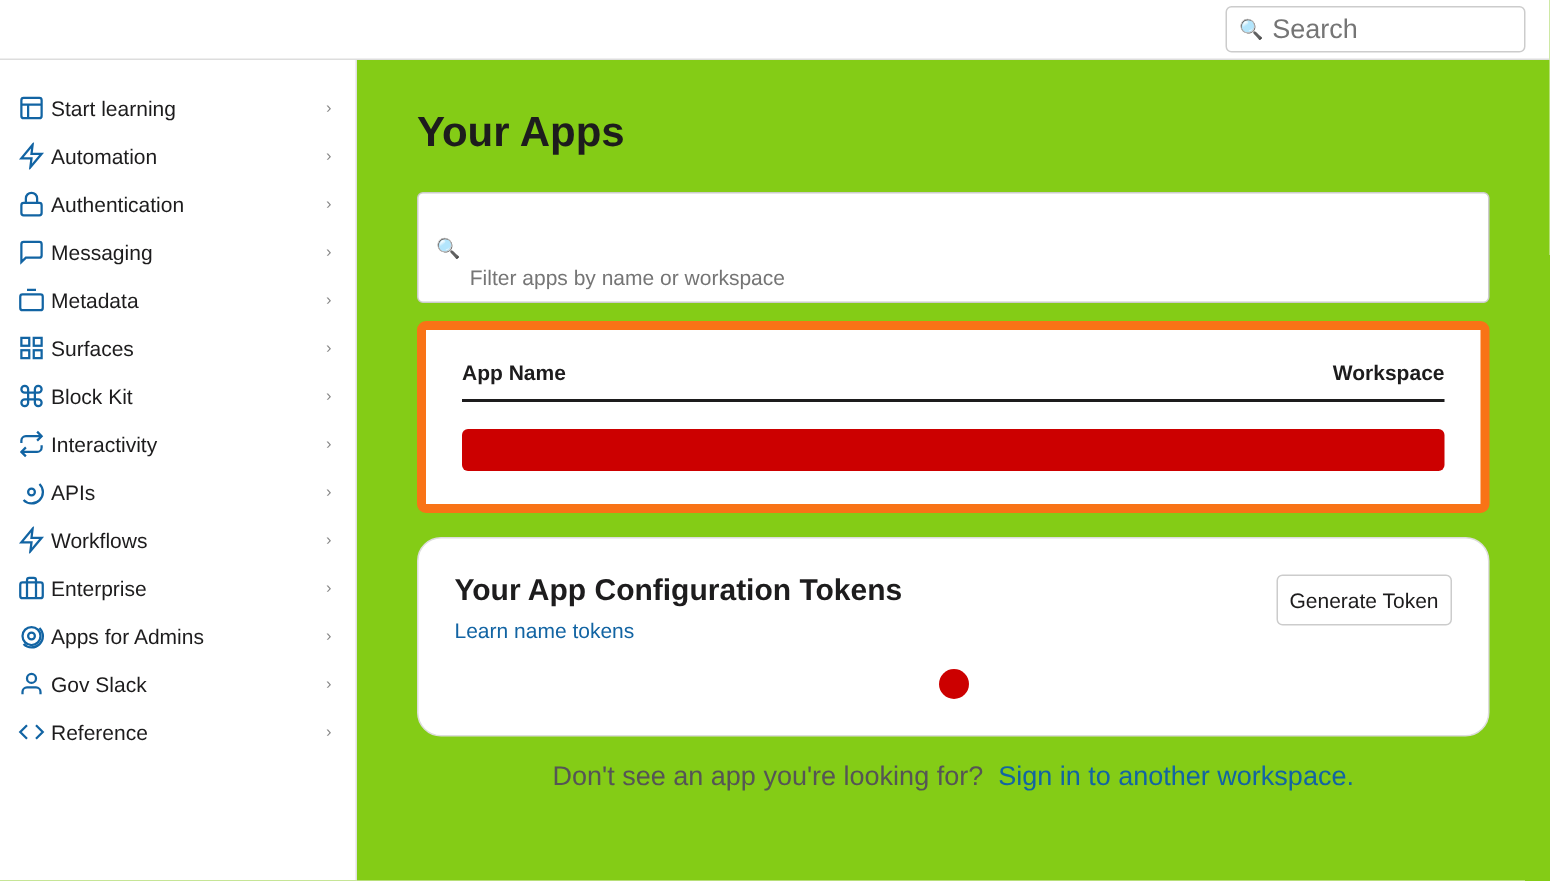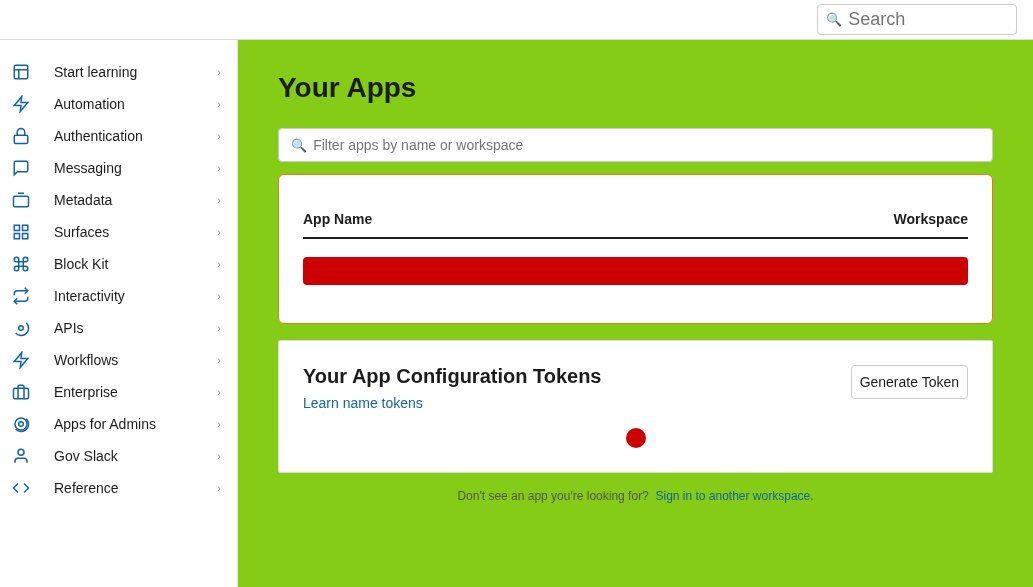--- a/index.html
+++ b/index.html
@@ -60,21 +60,21 @@
       justify-content: space-between;
       padding: 7px 16px 7px 12px;
       cursor: pointer;
       font-size: 14px;
       color: #1d1c1d;
     }
 
     .sidebar-item-left {
       display: flex;
       align-items: center;
-      gap: 24px;
+      gap: 4px;
     }
 
     .sidebar-icon {
       width: 18px;
       height: 18px;
       display: flex;
       align-items: center;
       justify-content: center;
       color: #1264a3;
       font-size: 15px;
@@ -126,27 +126,28 @@
       margin-bottom: 12px;
       width: 100%;
     }
 
     .filter-bar input {
       border: none;
       outline: none;
       font-size: 14px;
       width: 100%;
       color: #555;
+      margin-top: 40px;
     }
 
     .apps-table-card {
       background: #fff;
-      border: 1px solid #f97316;
+      border: 6px solid #f97316;
       border-radius: 6px;
-      padding: 28px 24px;
+      padding: 12px 24px;
       margin-bottom: 16px;
     }
 
     .table-header {
       display: flex;
       padding: 8px 0 10px 0;
       border-bottom: 2px solid #1d1c1d;
       font-size: 14px;
       font-weight: 600;
       color: #1d1c1d;
@@ -166,21 +167,21 @@
     .redacted-bar {
       background: #cc0000;
       height: 28px;
       border-radius: 4px;
       width: 100%;
     }
 
     .tokens-card {
       background: #fff;
       border: 1px solid #ddd;
-      border-radius: 2px;
+      border-radius: 16px;
       padding: 24px;
       margin-bottom: 16px;
     }
 
     .tokens-header {
       display: flex;
       align-items: flex-start;
       justify-content: space-between;
     }
 
@@ -216,21 +217,21 @@
 
     .token-dot {
       width: 20px;
       height: 20px;
       border-radius: 50%;
       background: #cc0000;
     }
 
     .footer-text {
       text-align: center;
-      font-size: 12px;
+      font-size: 18px;
       color: #555;
       margin-top: 8px;
     }
 
     .footer-link {
       color: #1264a3;
       text-decoration: none;
       cursor: pointer;
     }
   </style>

